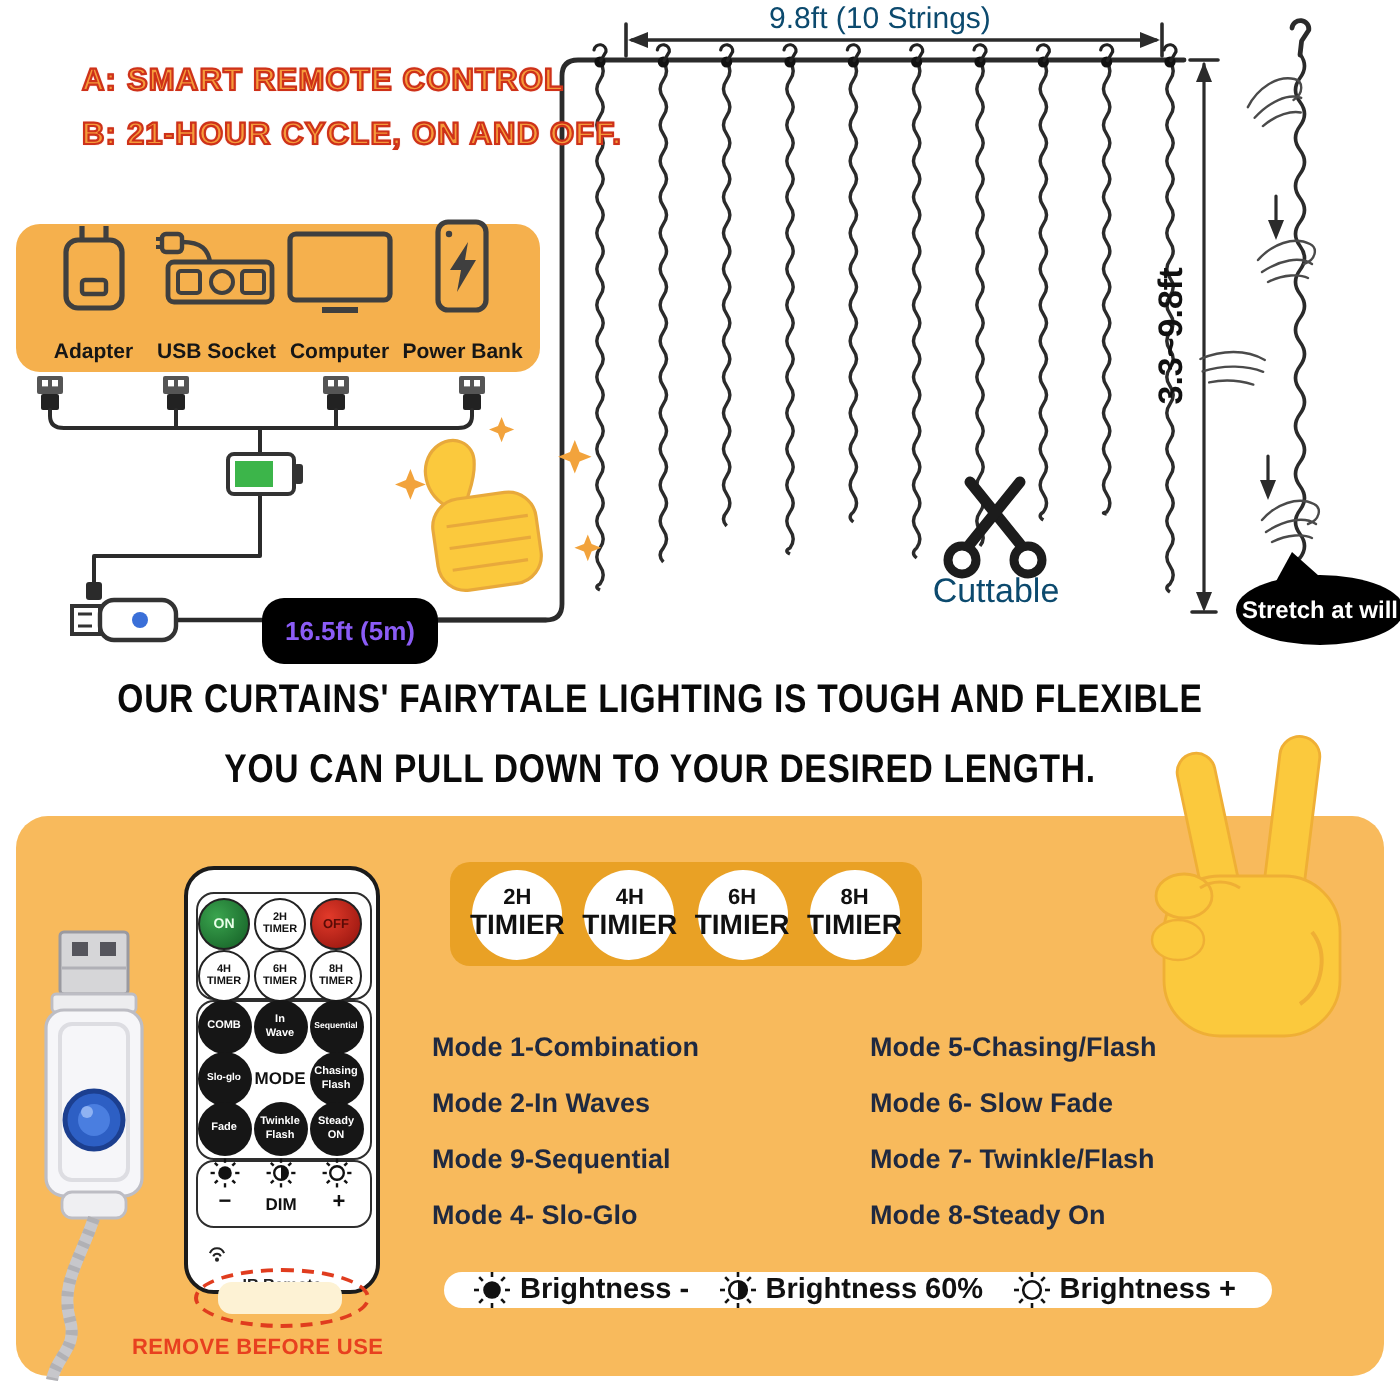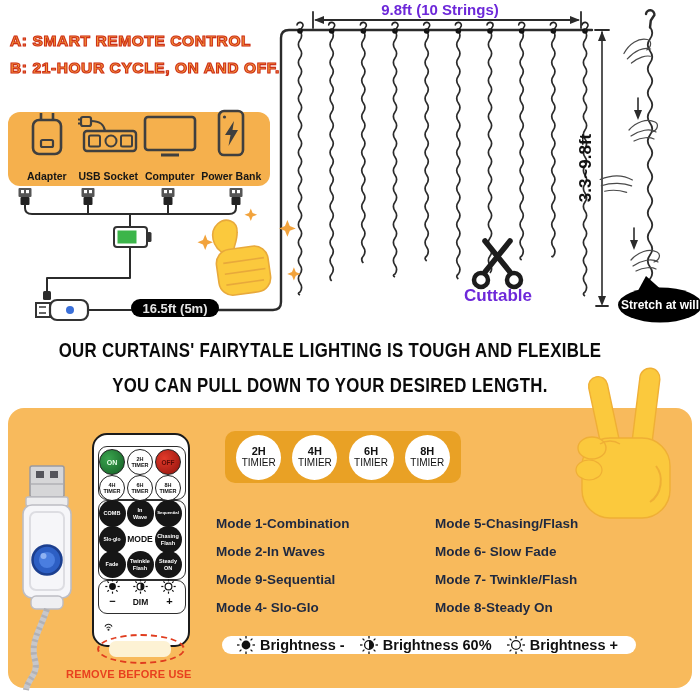--- a/index.html
+++ b/index.html
@@ -2,44 +2,44 @@
 <html><head>
 <meta charset="utf-8">
 <style>
   html,body{margin:0;padding:0;background:#fff;}
   #page{position:relative;width:700px;height:692px;background:#fff;overflow:hidden;
         font-family:"Liberation Sans",sans-serif;}
   .abs{position:absolute;}
   .z1{z-index:1}.z2{z-index:2}.z3{z-index:3}
   
   .claim{font-weight:bold;font-size:15.5px;letter-spacing:.6px;color:#F59B3B;
-         -webkit-text-stroke:1.1px #CE3119;text-shadow:0 0 1px #CE3119;}
+         -webkit-text-stroke:1.1px #CE3119;text-shadow:0 0 1px #CE3119;margin-left:31px;}
   
   #power-box{left:8px;top:112px;width:262px;height:74px;background:#F5B04D;border-radius:12px;
              display:flex;justify-content:space-between;align-items:flex-end;padding:6px 8px 4px 8px;box-sizing:border-box;}
   .p-item{display:flex;flex-direction:column;align-items:center;width:25%;}
   .p-label{font-size:10.5px;font-weight:bold;color:#161616;margin-top:13px;white-space:nowrap;}
   
-  .blacklbl{font-weight:bold;color:#6d28d9;}
-  #pill-165{left:131px;top:299px;width:88px;height:18px;background:#000;border-radius:11px;
-            color:#e5e5e5;font-weight:bold;font-size:13px;display:flex;align-items:center;justify-content:center;}
+  .blacklbl{font-weight:normal;color:#0c4a6e;}
+  #pill-165{left:131px;top:299px;width:88px;height:33px;background:#000;border-radius:11px;
+            color:#8b5cf6;font-weight:bold;font-size:13px;display:flex;align-items:center;justify-content:center;}
   #bubble-label{left:620px;top:298px;width:80px;text-align:center;color:#fff;font-weight:bold;font-size:12px;}
   #height-label{left:516px;top:158px;width:140px;height:20px;text-align:center;font-weight:bold;font-size:17px;color:#111;
                 transform:rotate(-90deg);}
   .headline{left:0;top:339px;width:660px;text-align:center;font-weight:bold;font-size:20px;color:#0a0a0a;
             letter-spacing:.4px;transform:scaleX(.84);}
   
   #panel{left:8px;top:408px;width:684px;height:280px;background:#F8BA5C;border-radius:16px;}
   
   #timer-strip{left:225px;top:431px;width:236px;height:52px;background:#E9A125;border-radius:10px;
                display:flex;align-items:center;justify-content:space-evenly;}
   .badge{width:45px;height:45px;border-radius:50%;background:#fff;display:flex;flex-direction:column;
          align-items:center;justify-content:center;color:#111;}
   .badge .b1{font-size:11px;font-weight:bold;line-height:1.05;}
-  .badge .b2{font-size:10px;font-weight:normal;line-height:1.05;}
+  .badge .b2{font-size:14px;font-weight:bold;line-height:1.05;}
   
   .modes{font-size:13.5px;font-weight:bold;color:#1F2940;line-height:28px;white-space:nowrap;}
   
   #bright-pill{left:222px;top:636px;width:414px;height:18px;background:#fff;border-radius:18px;
                display:flex;align-items:center;justify-content:space-between;padding:0 18px 0 14px;box-sizing:border-box;}
   .bright-item{display:flex;align-items:center;gap:4px;font-size:14.5px;font-weight:bold;color:#111;white-space:nowrap;}
   
   #remote{left:92px;top:433px;width:98px;height:214px;background:#fff;border:2.5px solid #1b1b1b;border-radius:15px;box-sizing:border-box;}
   .rgroup{position:absolute;border:1.5px solid #2e2e2e;border-radius:9px;}
   .rc{position:absolute;border-radius:50%;display:flex;flex-direction:column;align-items:center;justify-content:center;

